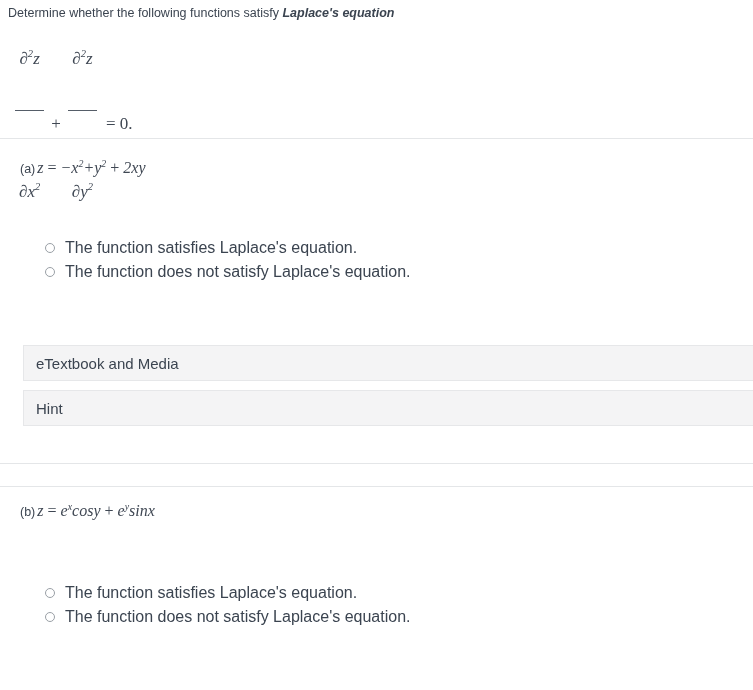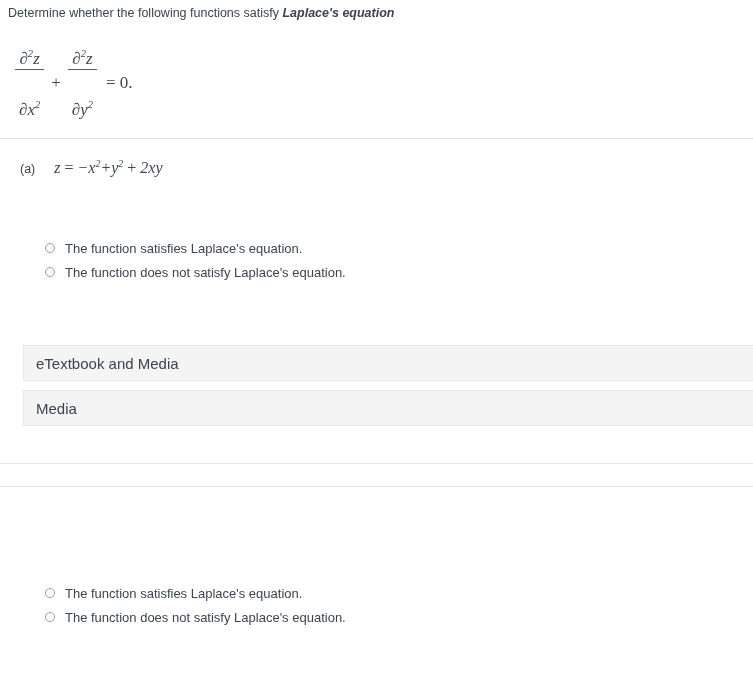--- a/index.html
+++ b/index.html
@@ -52,20 +52,21 @@
     align-items: center;
     font-size: 17px;
   }
   .frac {
     display: inline-flex;
     flex-direction: column;
     align-items: center;
     justify-content: center;
     margin: 0 1px;
     line-height: 1.05;
+    gap: 41px;
   }
   .frac .num {
     padding: 0 4px 1px 4px;
     font-style: italic;
   }
   .frac .bar {
     width: 100%;
     height: 1px;
     background: #555d68;
   }
@@ -112,21 +113,21 @@
   .part .tag {
     font-family: "Liberation Sans", sans-serif;
     font-size: 12.5px;
     color: #3b4450;
   }
   .part .expr {
     font-family: "Liberation Serif", "DejaVu Serif", serif;
     font-size: 16px;
     font-style: italic;
     color: #3f4753;
-    margin-left: 19px;
+    margin-left: 2px;
   }
   .part .expr .rm { font-style: normal; }
 
   .part-a { left: 20px; top: 158px; }
   .part-b { left: 20px; top: 501px; }
 
   
   .options {
     position: absolute;
     left: 45px;
@@ -144,21 +145,21 @@
     width: 10px;
     height: 10px;
     border: 1px solid #9aa0a6;
     border-radius: 50%;
     background: #ffffff;
     box-sizing: border-box;
     flex: 0 0 auto;
   }
   .option-label {
     margin-left: 10px;
-    font-size: 13px;
+    font-size: 16px;
     color: #3b4450;
     white-space: nowrap;
   }
 
   
   .panel {
     position: absolute;
     left: 23px;
     width: 760px;
     height: 36px;
@@ -224,26 +225,29 @@
     <div class="option-row">
       <span class="radio"></span>
       <span class="option-label">The function does not satisfy Laplace's equation.</span>
     </div>
   </div>
 
   <div class="panel etextbook">
     <span class="panel-label">eTextbook and Media</span>
   </div>
   <div class="panel hint">
-    <span class="panel-label">Media</span>
+    <span class="panel-label">Hint</span>
   </div>
 
   <div class="divider d2"></div>
   <div class="divider d3"></div>
 
+  <div class="part part-b">
+    <span class="tag">(b)</span><span class="expr">z <span class="rm">=</span> e<sup class="sm">x</sup><span class="upd">cos</span>y <span class="rm">+</span> e<sup class="sm">y</sup><span class="upd">sin</span>x</span>
+  </div>
 
   <div class="options b">
     <div class="option-row">
       <span class="radio"></span>
       <span class="option-label">The function satisfies Laplace's equation.</span>
     </div>
     <div class="option-row">
       <span class="radio"></span>
       <span class="option-label">The function does not satisfy Laplace's equation.</span>
     </div>

